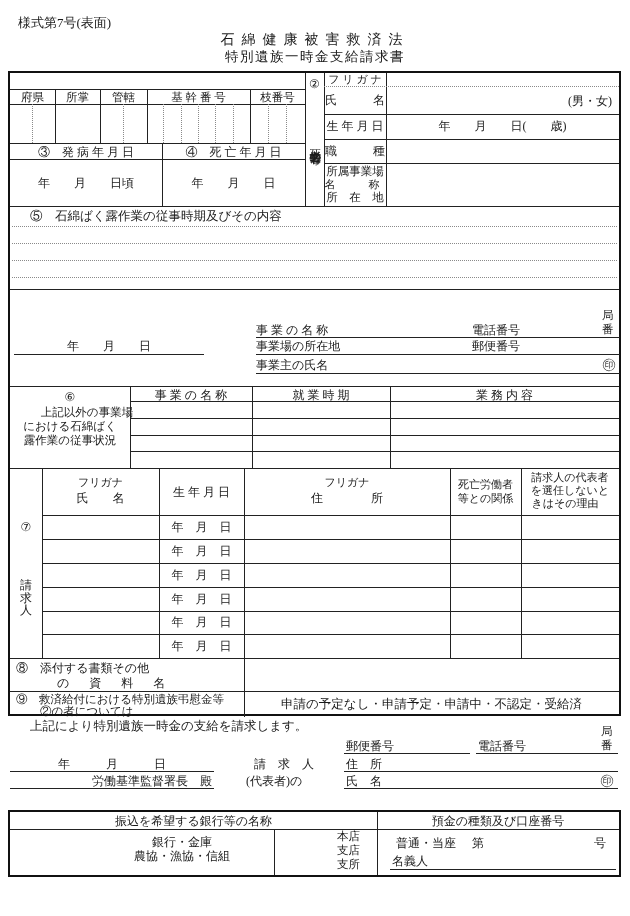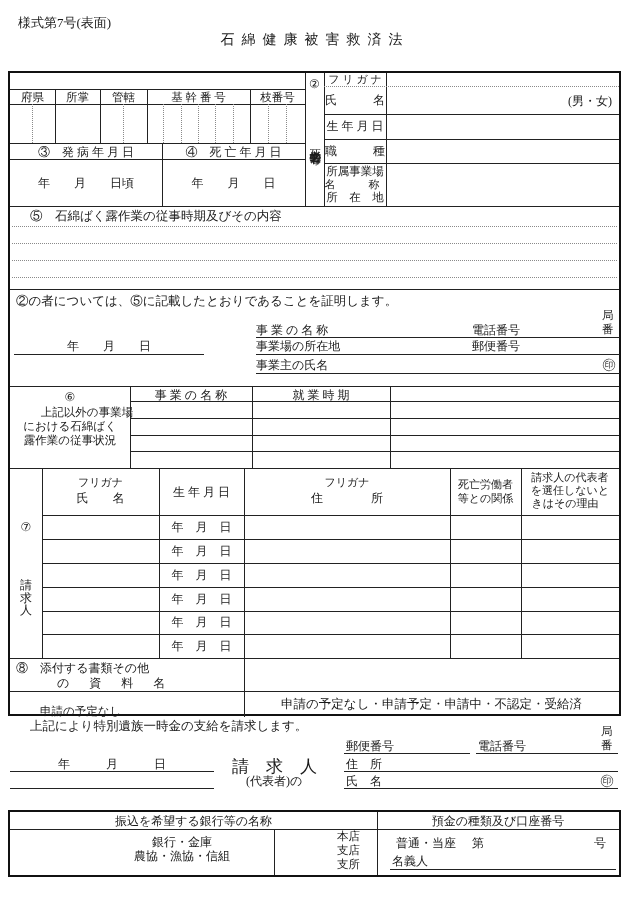--- a/index.html
+++ b/index.html
@@ -19,20 +19,21 @@
   .digits i{flex:1;border-left:1px dotted #8a8a8a;font-style:normal;}
   .digits i:first-child{border-left:none;}
 </style>
 </head>
 <body>
 
 <div id="page">
 
   <div class="t" style="left:18px;top:16px;font-size:13px">様式第7号(表面)</div>
   <div class="t c" style="left:0;top:33px;width:630px;font-size:14px;letter-spacing:7px">石綿健康被害救済法</div>
+  <div class="t c" style="left:0;top:50px;width:630px;font-size:13.5px;letter-spacing:1.5px">特別遺族一時金支給請求書</div>
 
   <div class="box" style="left:8px;top:71px;width:613px;height:645px">
 
     <div class="vl" style="left:295px;top:0;height:133px"></div>
     <div class="vl" style="left:314px;top:0;height:133px"></div>
     <div class="vl" style="left:376px;top:0;height:133px"></div>
     <div class="vl" style="left:45px;top:16px;height:54px"></div>
     <div class="vl" style="left:90px;top:16px;height:54px"></div>
     <div class="vl" style="left:137px;top:16px;height:54px"></div>
     <div class="vl" style="left:240px;top:16px;height:54px"></div>
@@ -86,33 +87,33 @@
 
     <div class="t c" style="left:295px;top:5px;width:19px;font-size:12px">②</div>
     <div class="t flexc" style="left:295px;top:24px;width:19px;height:106px">
         <span class="vert" style="font-size:11.5px;letter-spacing:1px">死亡労働者等の</span>
       </div>
 
     <div class="t c" style="left:314px;top:1px;width:62px;font-size:11px">フ リ ガ ナ</div>
     <div class="t c" style="left:314px;top:21px;width:62px;font-size:12px">氏　　　名</div>
     <div class="t r" style="left:376px;top:22px;width:226px;font-size:12px">(男・女)</div>
     <div class="t c" style="left:314px;top:47px;width:62px;font-size:12px">生 年 月 日</div>
+    <div class="t c" style="left:376px;top:47px;width:233px;font-size:12px">年　　月　　日(　　歳)</div>
     <div class="t c" style="left:314px;top:72px;width:62px;font-size:12px">職　　　種</div>
     <div class="t c" style="left:314px;top:93px;width:62px;font-size:11.5px">所属事業場</div>
     <div class="t c" style="left:311px;top:106px;width:62px;font-size:11px">名　　　称</div>
     <div class="t c" style="left:314px;top:119px;width:62px;font-size:11.5px">所　在　地</div>
 
     <div class="t" style="left:20px;top:137px;font-size:12.5px">⑤　石綿ばく露作業の従事時期及びその内容</div>
     <div class="dh" style="left:2px;top:153px;width:605px"></div>
     <div class="dh" style="left:2px;top:170px;width:605px"></div>
     <div class="dh" style="left:2px;top:187px;width:605px"></div>
     <div class="dh" style="left:2px;top:204px;width:605px"></div>
     <div class="hl" style="left:0;top:216px;width:609px"></div>
 
-    <div class="t" style="left:6px;top:222px;font-size:12.5px">②の者については、⑤に記載したとおりであることを証明します。</div>
     <div class="t" style="left:592px;top:237px;font-size:11.5px">局</div>
     <div class="t" style="left:246px;top:251px;font-size:12px">事 業 の 名 称</div>
     <div class="t" style="left:462px;top:251px;font-size:12px">電話番号</div>
     <div class="t" style="left:592px;top:251px;font-size:11.5px">番</div>
     <div class="hl" style="left:246px;top:264px;width:364px"></div>
     <div class="t c" style="left:4px;top:267px;width:190px;font-size:12px">年　　月　　日</div>
     <div class="hl" style="left:4px;top:281px;width:190px"></div>
     <div class="t" style="left:246px;top:267px;font-size:12px">事業場の所在地</div>
     <div class="t" style="left:462px;top:267px;font-size:12px">郵便番号</div>
     <div class="hl" style="left:246px;top:281px;width:364px"></div>
@@ -127,20 +128,21 @@
     <div class="hl" style="left:120px;top:328px;width:489px"></div>
     <div class="hl" style="left:120px;top:345px;width:489px"></div>
     <div class="hl" style="left:120px;top:362px;width:489px"></div>
     <div class="hl" style="left:120px;top:378px;width:489px"></div>
     <div class="t c" style="left:0;top:318px;width:120px;font-size:12px">⑥</div>
     <div class="t c" style="left:17px;top:334px;width:120px;font-size:11.5px">上記以外の事業場</div>
     <div class="t c" style="left:0;top:348px;width:120px;font-size:11.5px">における石綿ばく</div>
     <div class="t c" style="left:0;top:362px;width:120px;font-size:11.5px">露作業の従事状況</div>
     <div class="t c" style="left:120px;top:316px;width:122px;font-size:12px">事 業 の 名 称</div>
     <div class="t c" style="left:242px;top:316px;width:138px;font-size:12px">就 業 時 期</div>
+    <div class="t c" style="left:380px;top:316px;width:229px;font-size:12px">業 務 内 容</div>
     <div class="hl" style="left:0;top:395px;width:609px"></div>
 
     <div class="vl" style="left:32px;top:395px;height:190px"></div>
     <div class="vl" style="left:149px;top:395px;height:190px"></div>
     <div class="vl" style="left:234px;top:395px;height:190px"></div>
     <div class="vl" style="left:440px;top:395px;height:190px"></div>
     <div class="vl" style="left:511px;top:395px;height:190px"></div>
     <div class="hl" style="left:32px;top:442px;width:577px"></div>
     <div class="hl" style="left:32px;top:466px;width:577px"></div>
     <div class="hl" style="left:32px;top:490px;width:577px"></div>
@@ -170,39 +172,41 @@
     <div class="t c" style="left:149px;top:520px;width:85px;font-size:12px">年　月　日</div>
     <div class="t c" style="left:149px;top:543px;width:85px;font-size:12px">年　月　日</div>
     <div class="t c" style="left:149px;top:567px;width:85px;font-size:12px">年　月　日</div>
     <div class="hl" style="left:0;top:585px;width:609px"></div>
 
     <div class="vl" style="left:234px;top:585px;height:59px"></div>
     <div class="t" style="left:6px;top:589px;font-size:12px">⑧　添付する書類その他</div>
     <div class="t" style="left:47px;top:604px;font-size:12px;letter-spacing:4px">の　資　料　名</div>
     <div class="hl" style="left:0;top:618px;width:609px"></div>
 
-    <div class="t" style="left:30px;top:633px;font-size:11.5px">申請の予定なし</div>
+    <div class="t" style="left:6px;top:621px;font-size:11.5px">⑨　救済給付における特別遺族弔慰金等</div>
+    <div class="t" style="left:30px;top:633px;font-size:11.5px">②の者については</div>
     <div class="t c" style="left:234px;top:625px;width:375px;font-size:12.5px">申請の予定なし・申請予定・申請中・不認定・受給済</div>
   </div>
 
   <div class="t" style="left:30px;top:720px;font-size:12.5px">上記により特別遺族一時金の支給を請求します。</div>
   <div class="t" style="left:601px;top:726px;font-size:11.5px">局</div>
 
   <div class="t" style="left:346px;top:740px;font-size:12px">郵便番号</div>
   <div class="t" style="left:478px;top:740px;font-size:12px">電話番号</div>
   <div class="t" style="left:601px;top:740px;font-size:11.5px">番</div>
   <div class="hl" style="left:344px;top:753px;width:126px"></div>
   <div class="hl" style="left:476px;top:753px;width:142px"></div>
 
   <div class="t c" style="left:10px;top:758px;width:204px;font-size:12px">年　　　月　　　日</div>
   <div class="hl" style="left:10px;top:771px;width:204px"></div>
-  <div class="t" style="left:232px;top:758px;font-size:17px">請　求　人</div>
+  <div class="t" style="left:254px;top:758px;font-size:12px">請　求　人</div>
   <div class="t" style="left:346px;top:758px;font-size:12px">住　所</div>
   <div class="hl" style="left:344px;top:771px;width:274px"></div>
 
+  <div class="t r" style="left:10px;top:775px;width:202px;font-size:12px">労働基準監督署長　殿</div>
   <div class="hl" style="left:10px;top:788px;width:204px"></div>
   <div class="t" style="left:246px;top:775px;font-size:12px">(代表者)の</div>
   <div class="t" style="left:346px;top:775px;font-size:12px">氏　名</div>
   <div class="t" style="left:600px;top:774px;font-size:14px">㊞</div>
   <div class="hl" style="left:344px;top:788px;width:274px"></div>
 
   <div class="box" style="left:8px;top:810px;width:613px;height:67px">
     <div class="vl" style="left:367px;top:0;height:63px"></div>
     <div class="vl" style="left:264px;top:17px;height:46px"></div>
     <div class="hl" style="left:0;top:17px;width:609px"></div>

